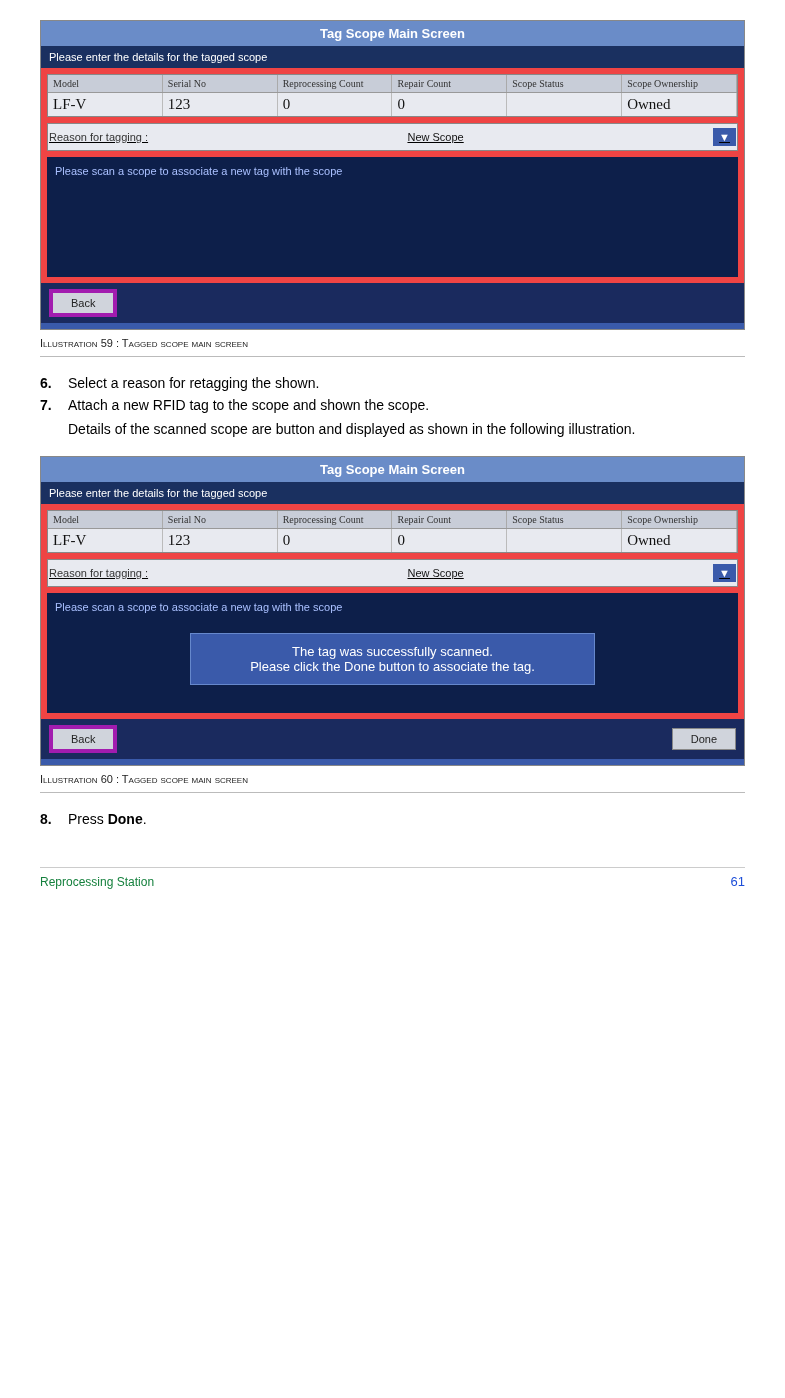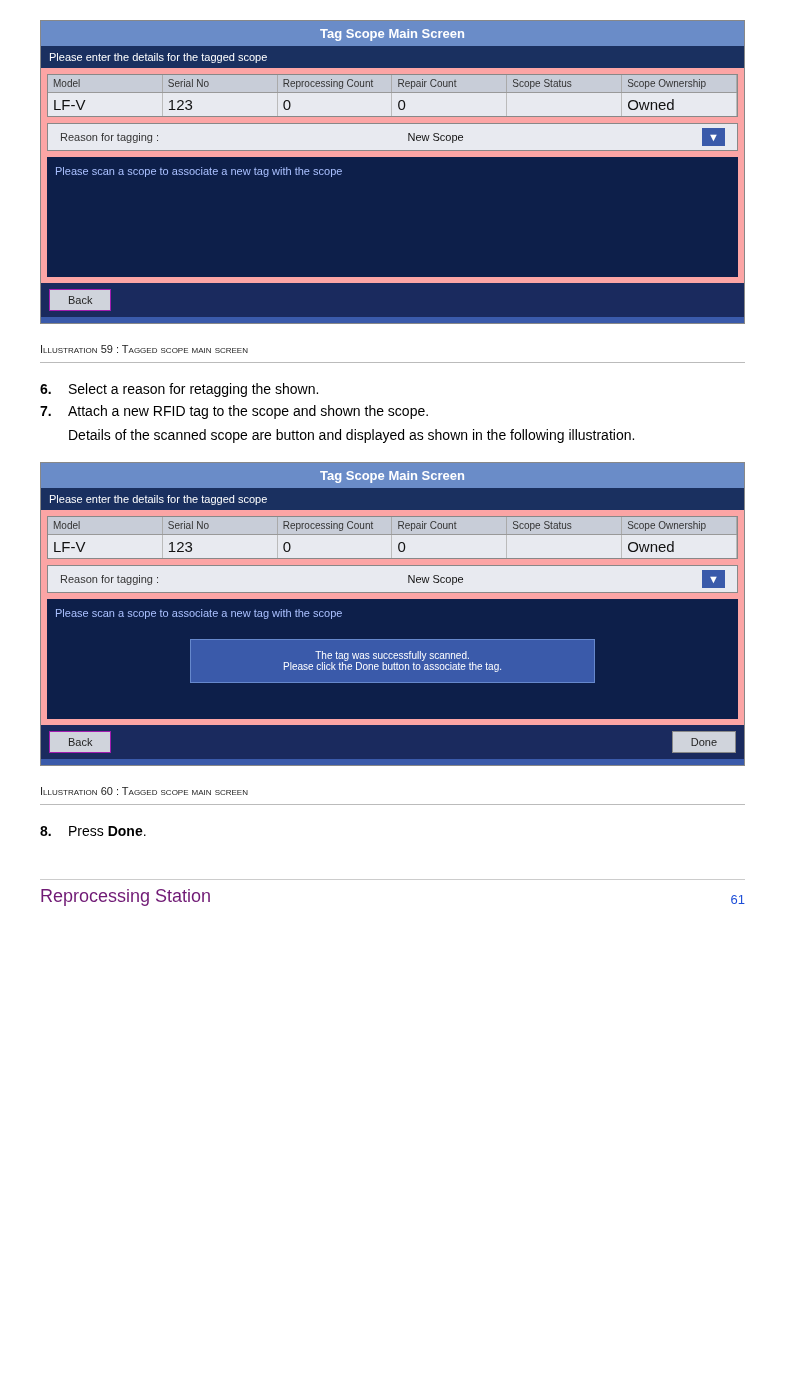--- a/index.html
+++ b/index.html
@@ -9,22 +9,22 @@
       width: 785px;
       min-height: 1398px;
       padding: 20px 40px 40px 40px;
       font-size: 14px;
       color: #000;
     }
 
     
     .screenshot-box {
       border: 1px solid #888;
-      background: #fca5a5;
-      margin-bottom: 18px;
+      background: #ef4444;
+      margin-bottom: 6px;
       overflow: hidden;
     }
 
     .screen-title-bar {
       background: #6a8cc8;
       text-align: center;
       color: #fff;
       font-size: 13px;
       font-weight: bold;
       padding: 5px 0;
@@ -34,20 +34,21 @@
       background: #1a3060;
       color: #fff;
       font-size: 11px;
       padding: 5px 8px;
     }
 
     .table-section {
       background: #d4d8e0;
       margin: 6px;
       border: 1px solid #888;
+      font-family: Liberation Serif, serif;
     }
 
     .table-header-row {
       display: flex;
       background: #c8cdd8;
       border-bottom: 1px solid #999;
     }
 
     .table-header-row .col {
       flex: 1;
@@ -69,22 +70,23 @@
       padding: 3px 5px;
       border-right: 1px solid #bbb;
     }
 
     .reason-row {
       display: flex;
       align-items: center;
       background: #e8eaf0;
       margin: 6px;
       border: 1px solid #888;
-      padding: 4px 12px;
-      font-size: 11px;
+      padding: 4px 1px;
+      font-size: 11px;
+      text-decoration: underline;
     }
 
     .reason-label {
       color: #333;
       margin-right: 10px;
       white-space: nowrap;
     }
 
     .reason-value {
       flex: 1;
@@ -107,38 +109,38 @@
       color: #aac0ff;
       font-size: 11px;
       min-height: 120px;
       position: relative;
     }
 
     .scan-message-box {
       background: #3a5aaa;
       border: 1px solid #6688cc;
       color: #fff;
-      font-size: 10px;
+      font-size: 13px;
       text-align: center;
       padding: 10px 15px;
       margin: 20px auto;
       width: 60%;
     }
 
     .button-row {
       display: flex;
       justify-content: space-between;
       align-items: center;
       background: #1a2a5e;
       padding: 6px 8px;
     }
 
     .btn-back {
       background: #d0d4dc;
-      border: 1px solid #a21caf;
+      border: 4px solid #a21caf;
       color: #222;
       font-size: 11px;
       padding: 4px 18px;
       cursor: pointer;
     }
 
     .btn-done {
       background: #d0d4dc;
       border: 1px solid #888;
       color: #222;
@@ -200,22 +202,22 @@
     .page-footer {
       display: flex;
       justify-content: space-between;
       align-items: flex-end;
       margin-top: 40px;
       border-top: 1px solid #ccc;
       padding-top: 6px;
     }
 
     .footer-left {
-      font-size: 18px;
-      color: #701a75;
+      font-size: 12px;
+      color: #15803d;
     }
 
     .footer-right {
       font-size: 13px;
       color: #1d4ed8;
     }
   </style>
 </head>
 <body>
 

